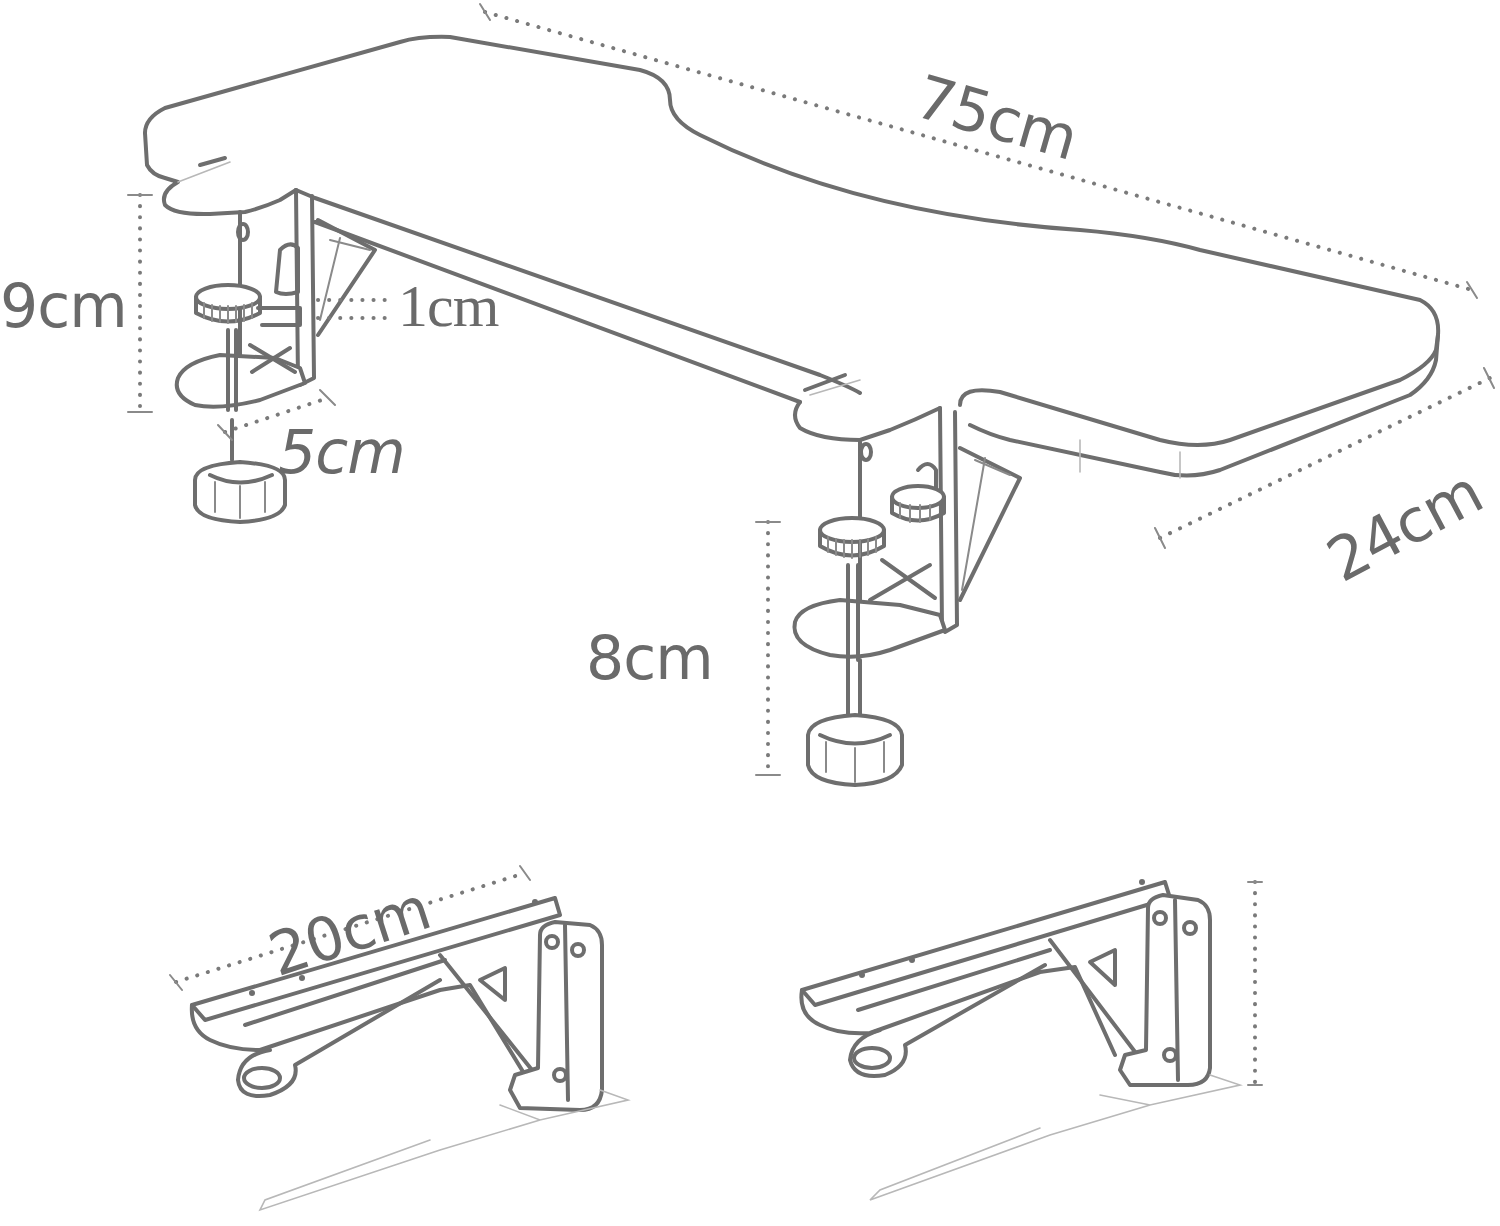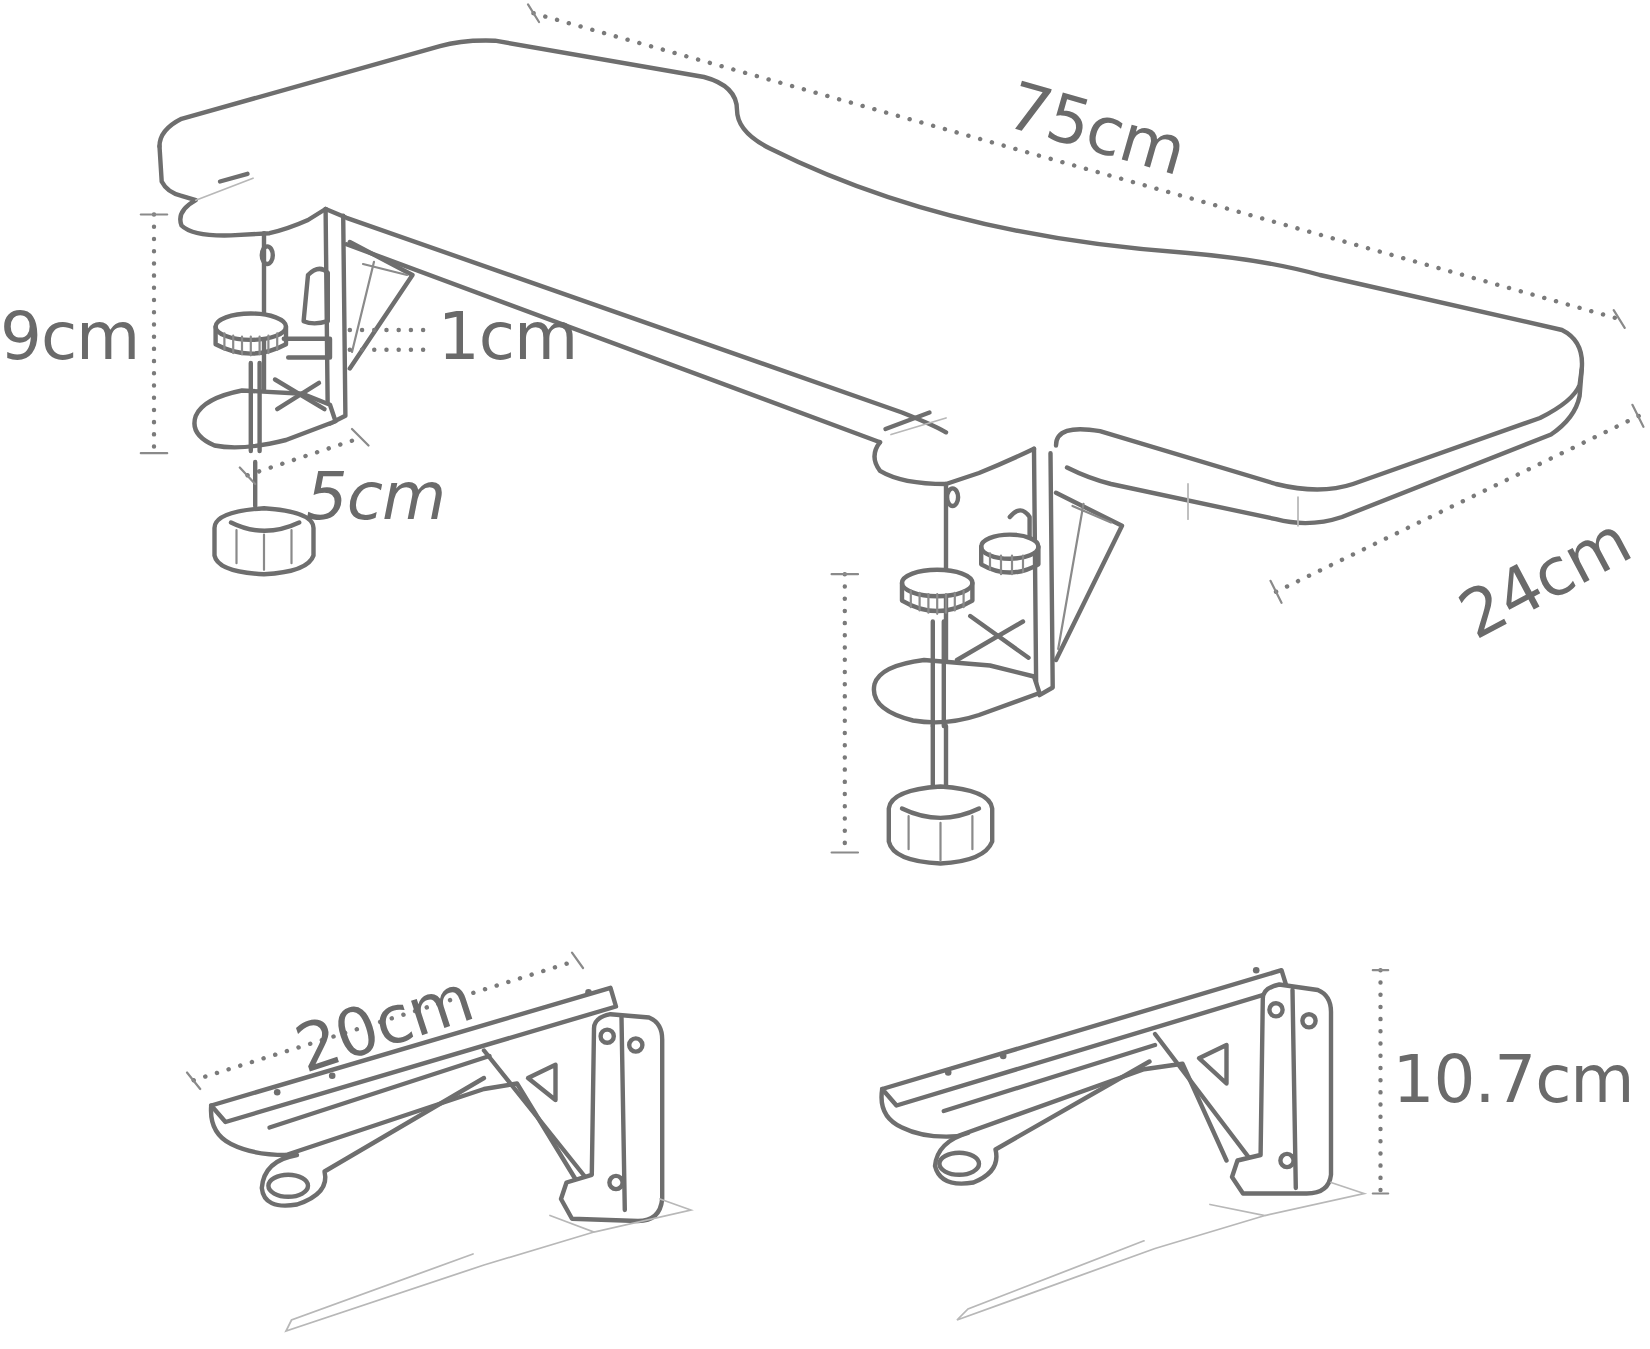--- a/index.html
+++ b/index.html
@@ -175,23 +175,23 @@
 
       <path class="dim" d="M 1255 882 L 1255 1085"></path>
       <path class="thin" d="M 1248 882 L 1262 882 M 1248 1085 L 1262 1085"></path>
     </g>
   </svg>
 
   <div class="lbl" style="left:926px; top:66px; transform: rotate(16deg);">75cm</div>
 
   <div class="lbl" style="left:0px; top:276px;">9cm</div>
 
-  <div class="lbl" style="left:398px; top:276px;">1cm</div>
+  <div class="lbl" style="left:398px; top:276px;font-family:Liberation Serif, serif;">1cm</div>
 
   <div class="lbl" style="left:278px; top:422px;font-style:italic;">5cm</div>
 
   <div class="lbl" style="left:1318px; top:538px; transform: rotate(-28deg);">24cm</div>
 
+  <div class="lbl" style="left:586px; top:628px;">8cm</div>
 
   <div class="lbl" style="left:262px; top:928px; transform: rotate(-18deg);">20cm</div>
 
-  <div class="lbl" style="left:1266px; top:952px;">10.7cm</div>
 </div>
 
 </body></html>

